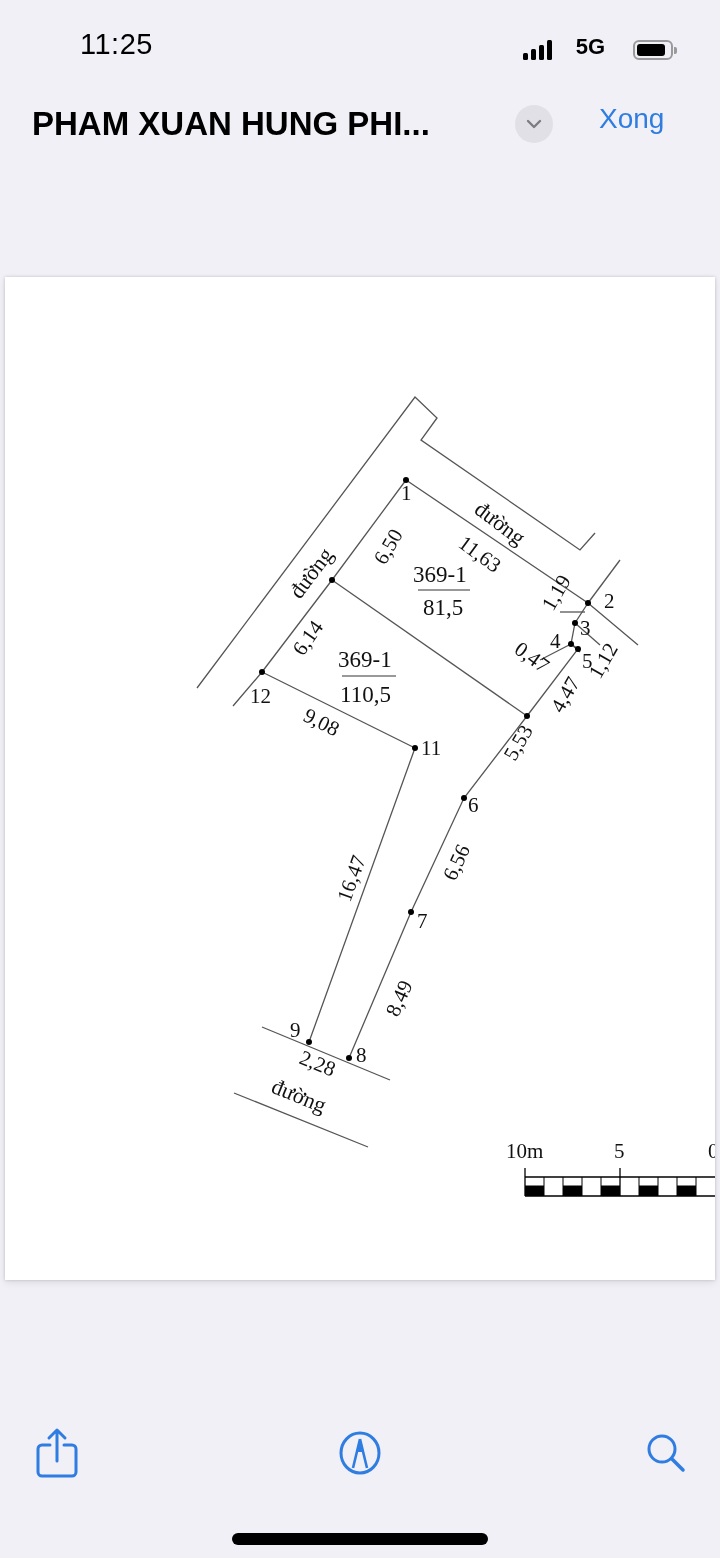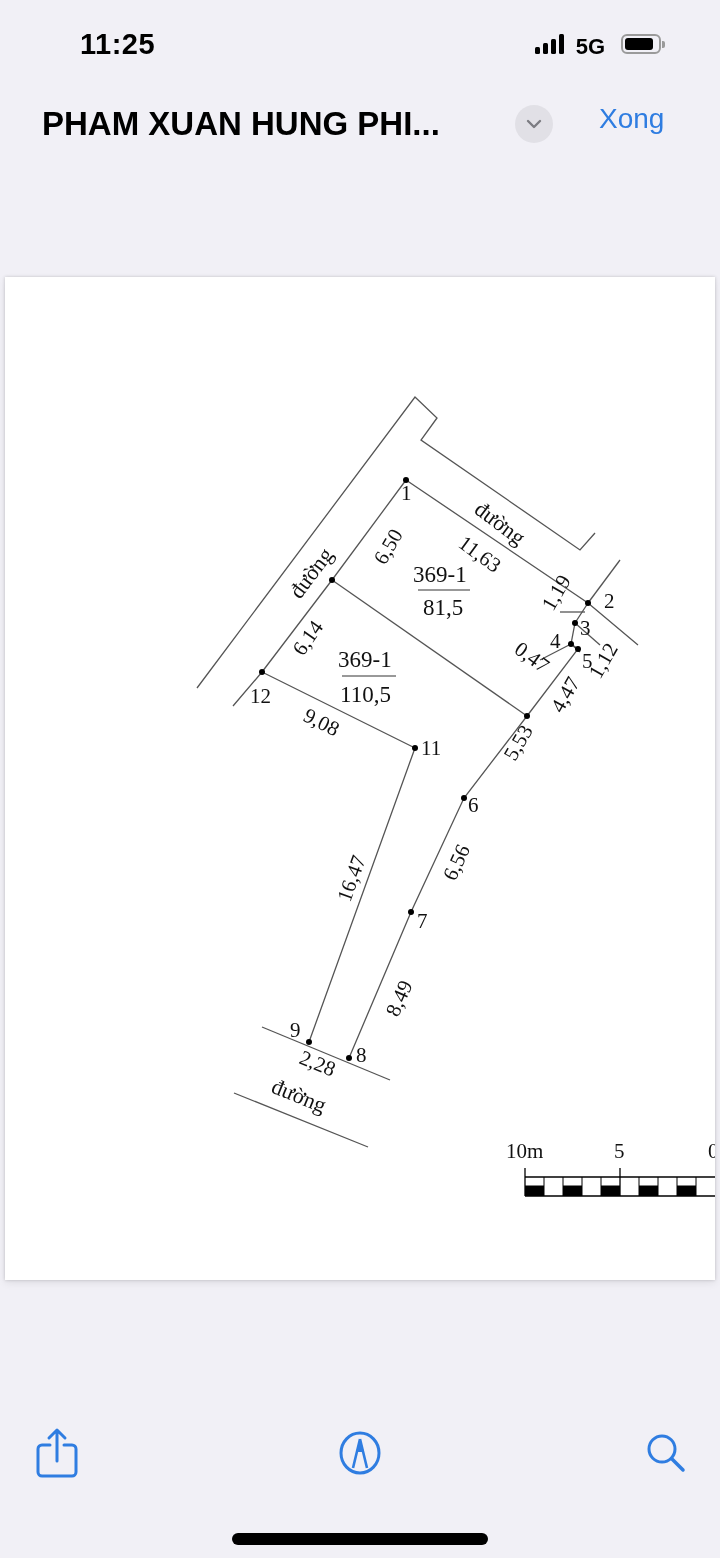--- a/index.html
+++ b/index.html
@@ -2,31 +2,31 @@
 <html><head>
 <meta charset="utf-8">
 <style>
   html, body { margin:0; padding:0; }
   body {
     width:720px; height:1558px; position:relative; overflow:hidden;
     background:#f1f0f6;
     font-family:"Liberation Sans", sans-serif;
   }
   .status-bar { position:absolute; left:0; top:0; width:720px; height:95px; }
-  .status-time { position:absolute; left:80px; top:28px; font-size:29px; font-weight:700; color:#000; letter-spacing:0.5px; }
-  .status-right { position:absolute; right:59px; top:34px; display:flex; align-items:flex-start; gap:12px; }
+  .status-time { position:absolute; left:80px; top:28px; font-size:29px; font-weight:400; color:#000; letter-spacing:0.5px; }
+  .status-right { position:absolute; right:47px; top:34px; display:flex; align-items:flex-end; gap:24px; }
   .signal { display:flex; align-items:flex-end; gap:3px; height:20px; }
   .signal span { width:5px; background:#000; border-radius:1.5px; display:block; }
   .net { font-size:22px; font-weight:600; color:#000; }
   .battery { position:relative; width:40px; height:20px; border:2px solid #9a9a9a; border-radius:6px; box-sizing:border-box; margin-left:4px; }
   .battery::before { content:""; position:absolute; left:2px; top:2px; width:28px; height:12px; background:#000; border-radius:3px; }
   .battery::after { content:""; position:absolute; right:-6px; top:5px; width:3px; height:7px; background:#9a9a9a; border-radius:0 2px 2px 0; }
 
   .nav { position:absolute; left:0; top:95px; width:720px; height:70px; }
-  .nav-title { position:absolute; left:32px; top:10px; font-size:33px; font-weight:600; color:#000; white-space:nowrap;margin-left:10px; }
+  .nav-title { position:absolute; left:32px; top:10px; font-size:33px; font-weight:600; color:#000; white-space:nowrap; }
   .nav-chevron { position:absolute; left:515px; top:10px; width:38px; height:38px; border-radius:50%; background:#e1e0e6; display:flex; align-items:center; justify-content:center; }
   .nav-done { position:absolute; left:599px; top:8px; font-size:28px; color:#2f7de1; font-weight:500; }
 
   .doc { position:absolute; left:5px; top:277px; width:710px; height:1003px; background:#fff;
          box-shadow:0 0 3px rgba(0,0,0,0.18), 0 3px 8px rgba(0,0,0,0.08); overflow:hidden; }
   .doc svg { position:absolute; left:-5px; top:-277px; }
   .lbl { font-family:"Liberation Serif", serif; fill:#111; }
 
   .toolbar { position:absolute; left:0; top:1405px; width:720px; height:100px; }
   .tb-btn { position:absolute; top:18px; width:60px; height:60px; display:flex; align-items:center; justify-content:center; }

